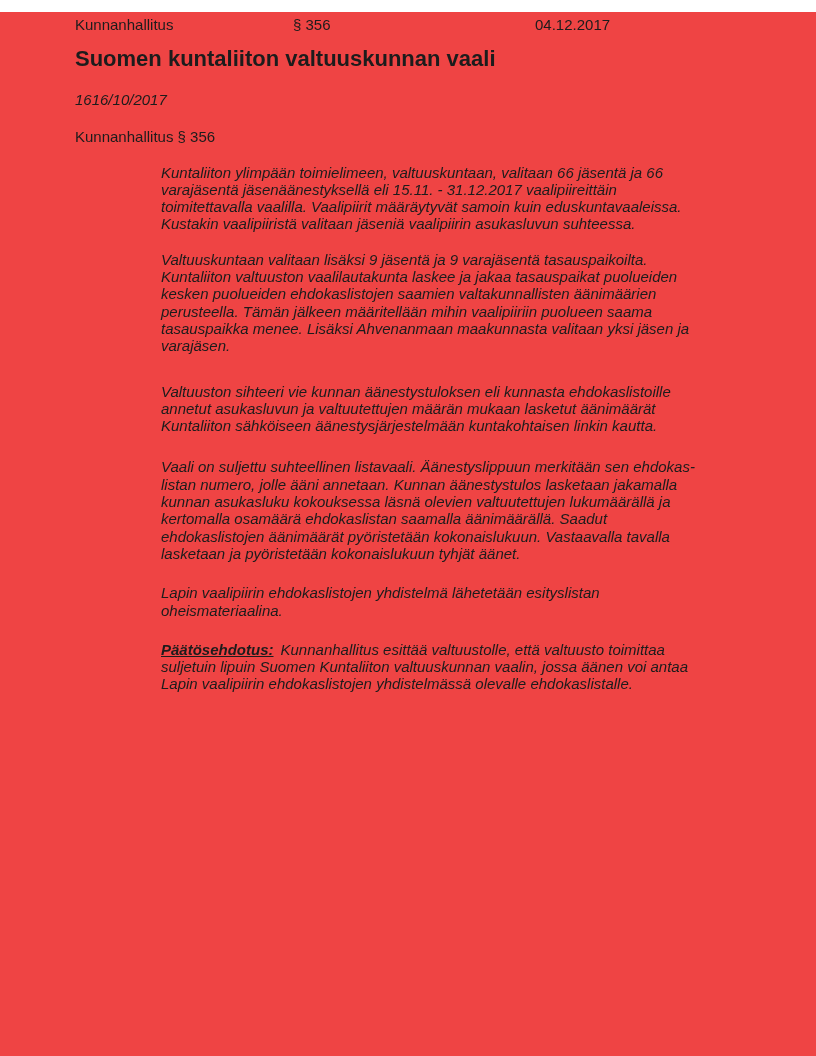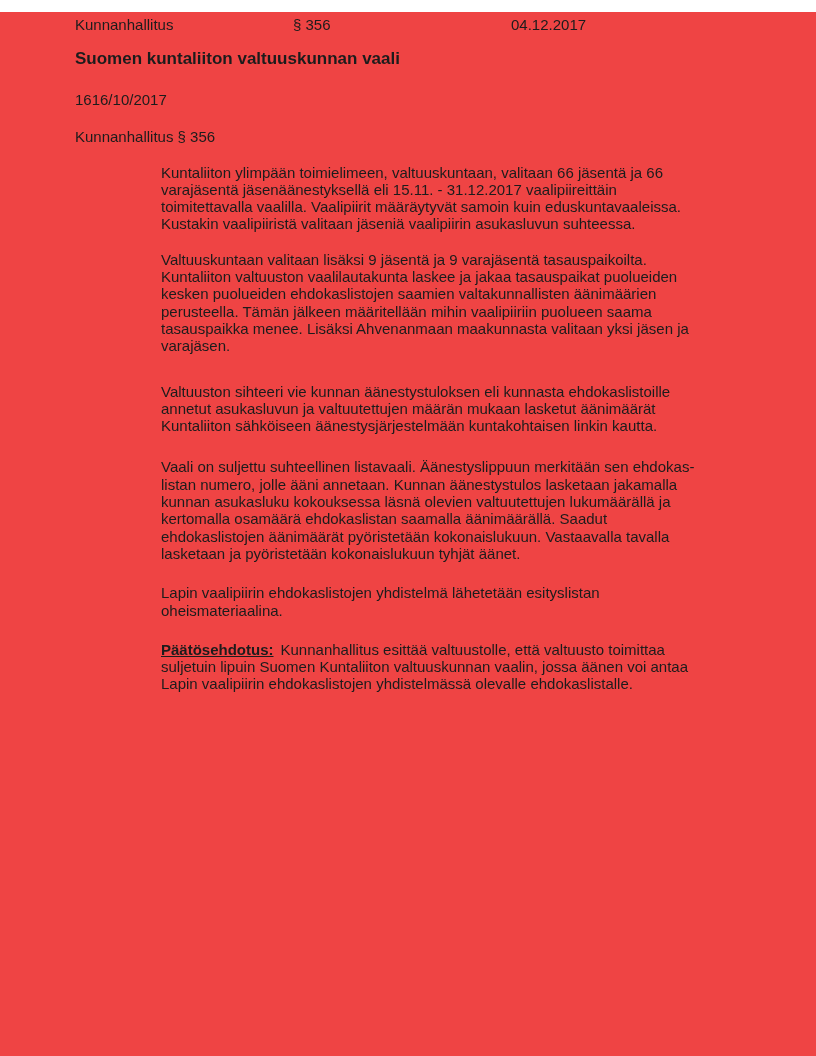--- a/index.html
+++ b/index.html
@@ -22,39 +22,40 @@
     box-sizing: border-box;
     overflow: hidden;
   }
   .hdr {
     position: relative;
     height: 18px;
   }
   .hdr span { position: absolute; top: 0; white-space: pre; }
   .h-left   { left: 0; }
   .h-center { left: 218px; text-align: right; }
-  .h-right  { left: 436px; }
+  .h-right  { left: 460px; }
 
   .title {
     margin: 15px 0 0 0;
-    font-size: 17px;
+    font-size: 22px;
     line-height: 20px;
     font-weight: bold;
     white-space: pre;
   }
-  .ref  { margin-top: 22px; white-space: pre; }
+  .ref  { margin-top: 22px; white-space: pre; font-style: italic; }
   .sect { margin-top: 20px; white-space: pre; }
 
   .body {
     margin-left: 86px;
     width: 645px;
   }
   .para {
     margin: 0;
     white-space: pre-line;
+    font-style: italic;
   }
   .lbl {
     font-weight: bold;
     text-decoration: underline;
     margin-right: 7px;
   }
 </style>
 </head>
 <body>
 

